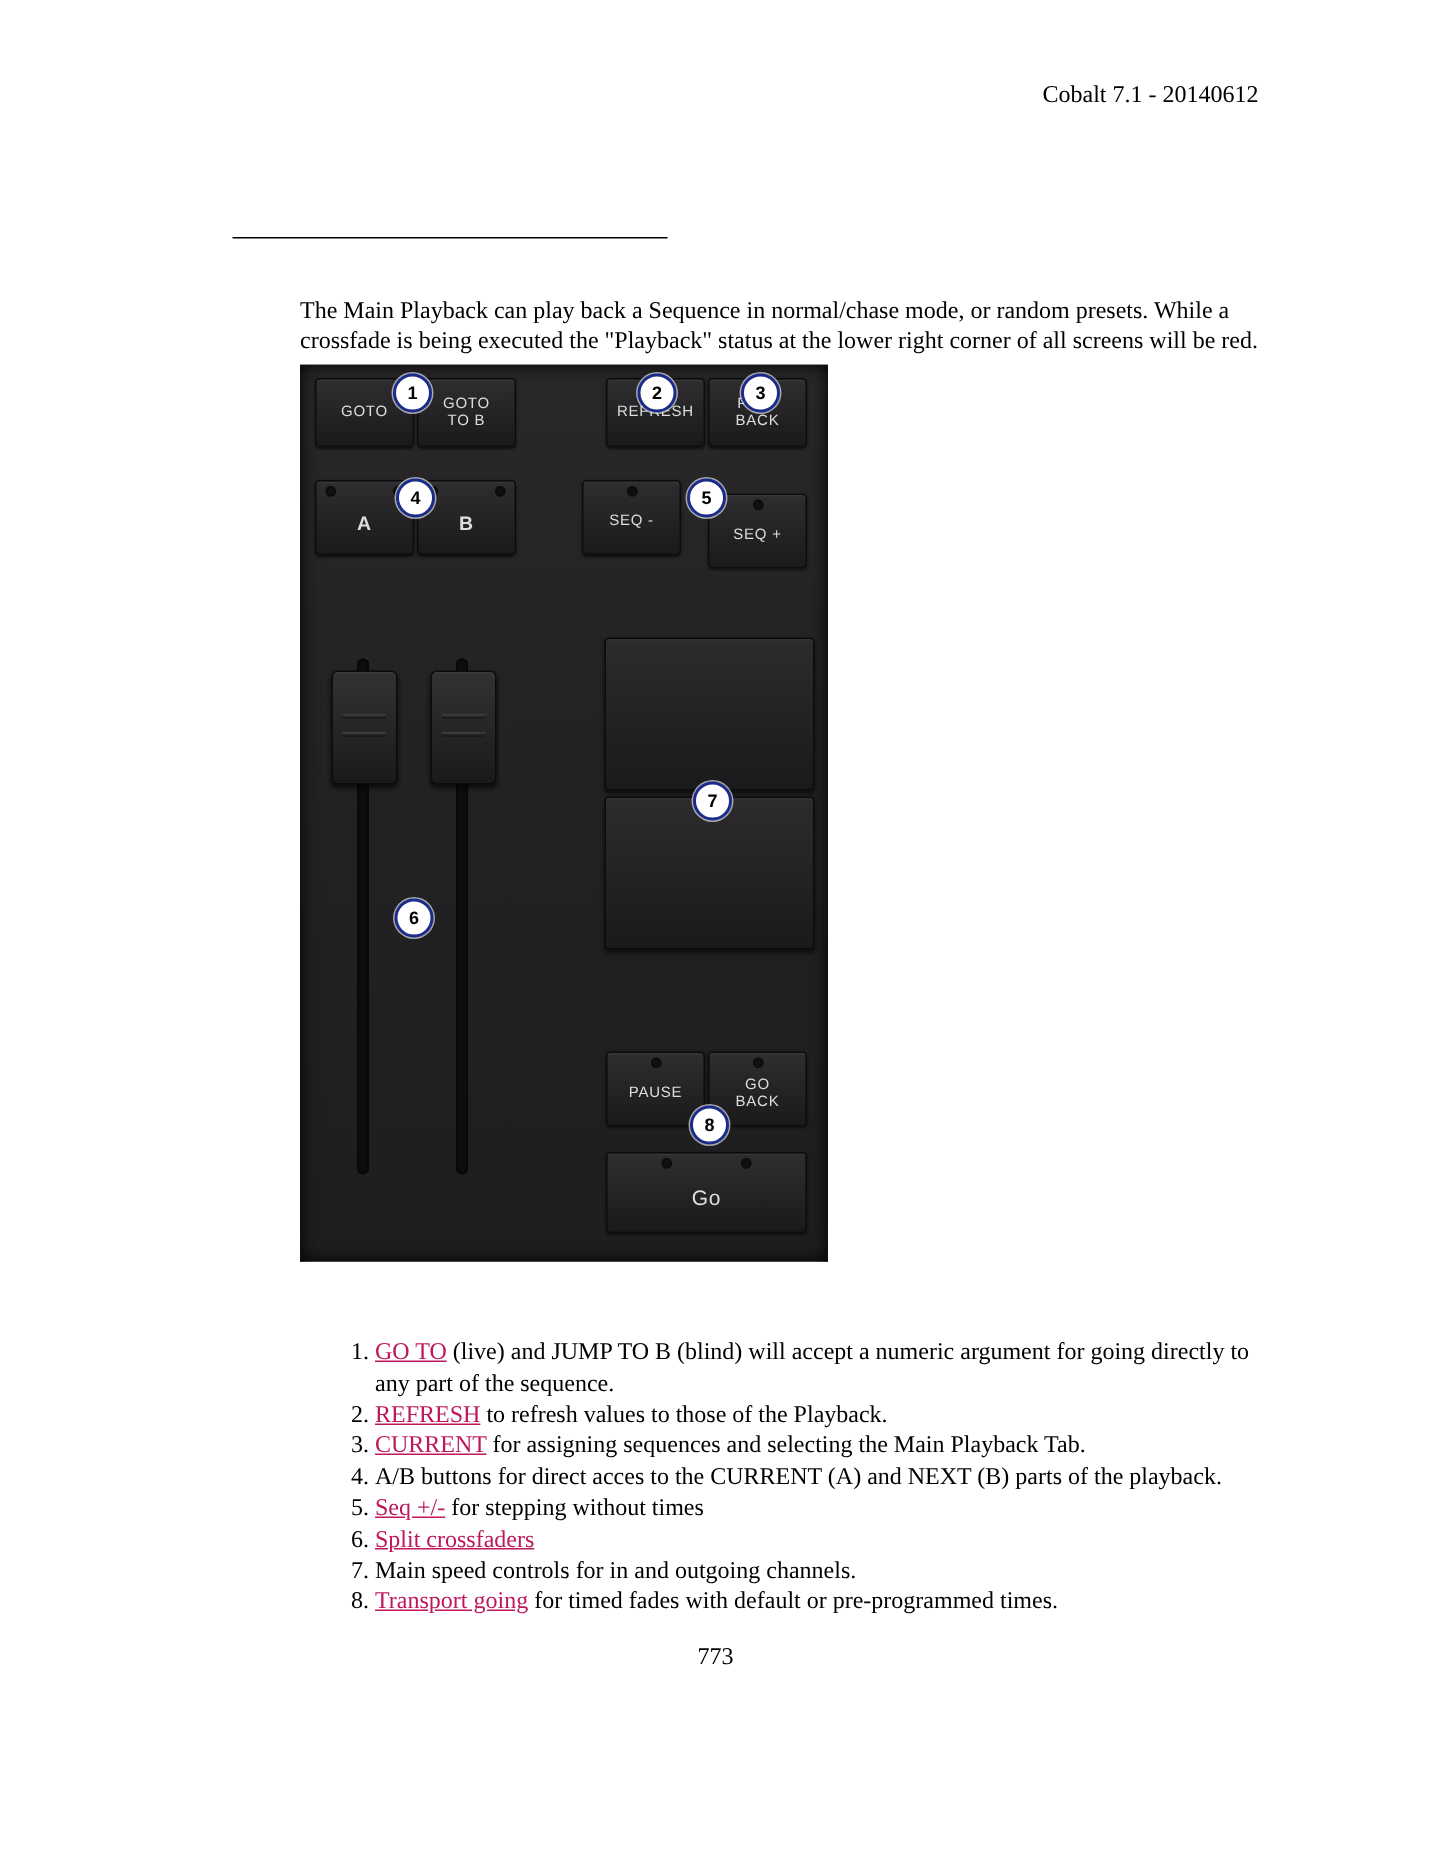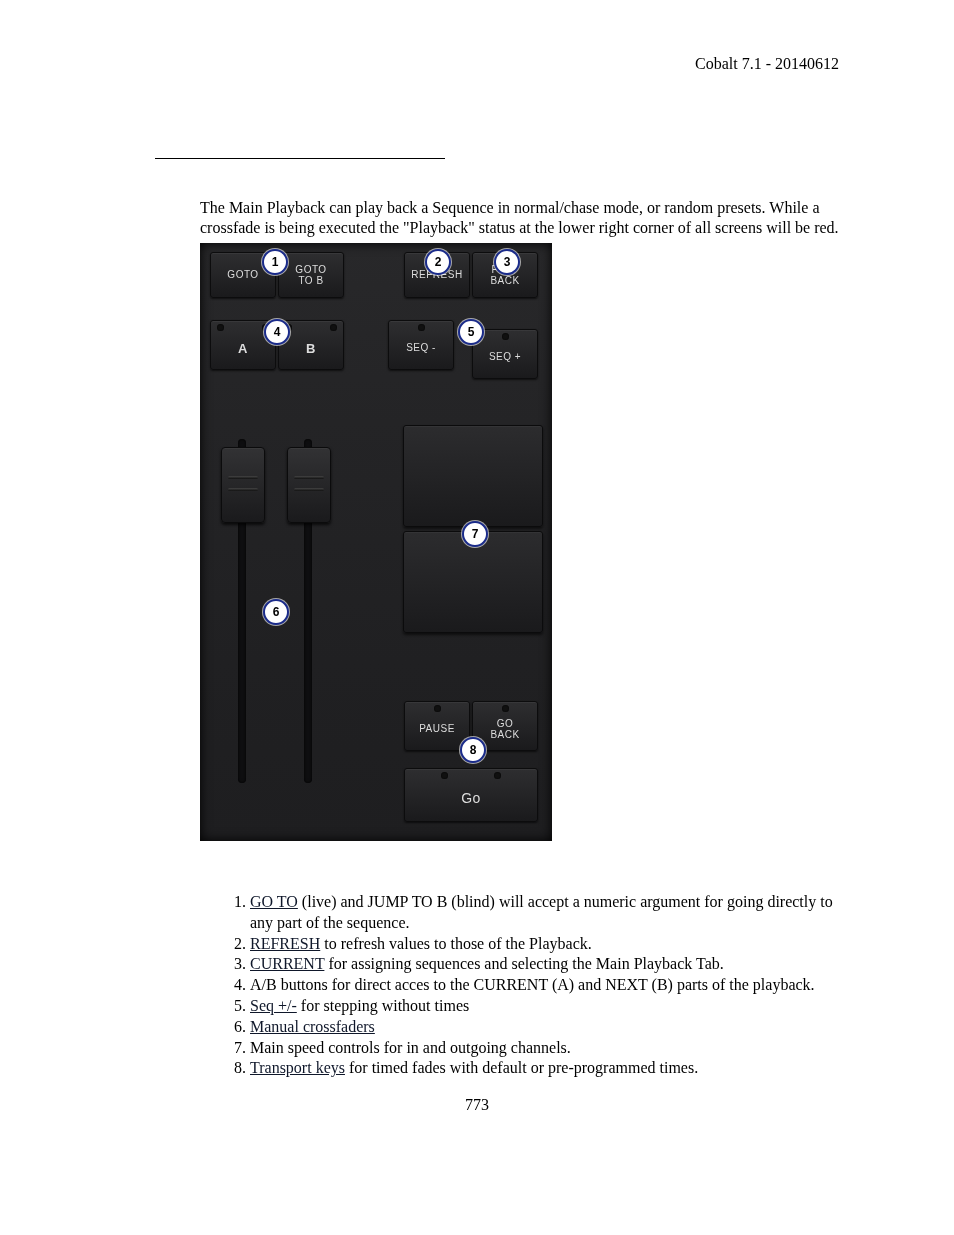--- a/index.html
+++ b/index.html
@@ -136,21 +136,21 @@
 
   .ol {
     position:absolute;
     left: 250px;
     right: 115px;
     font-size:16px;
     line-height:1.3;
     padding:0;
     margin:0;
   }
-  a.link { color: #0f172a; text-decoration: underline; text-align: center; }
+  a.link { color: #be185d; text-decoration: underline; text-align: center; }
   .page-num {
     position:absolute;
     bottom: 85px;
     left:0; right:0;
     text-align:center;
     font-size:16px;
     margin-top:36px;
   }
 </style>
 </head>
@@ -229,20 +229,20 @@
 
   </div>
 
 
   <ol class="ol" style="top:892px;">
     <li><a class="link" href="#">GO TO</a><span> (live) and JUMP TO B (blind) will accept a numeric argument for going directly to any part of the sequence.</span></li>
     <li><a class="link" href="#">REFRESH</a><span> to refresh values to those of the Playback.</span></li>
     <li><a class="link" href="#">CURRENT</a><span> for assigning sequences and selecting the Main Playback Tab.</span></li>
     <li><span>A/B buttons for direct acces to the CURRENT (A) and NEXT (B) parts of the playback.</span></li>
     <li><a class="link" href="#">Seq +/-</a><span> for stepping without times</span></li>
-    <li><a class="link" href="#">Manual crossfaders</a><span></span></li>
+    <li><a class="link" href="#">Split crossfaders</a><span></span></li>
     <li><span>Main speed controls for in and outgoing channels.</span></li>
-    <li><a class="link" href="#">Transport keys</a><span> for timed fades with default or pre-programmed times.</span></li>
+    <li><a class="link" href="#">Transport going</a><span> for timed fades with default or pre-programmed times.</span></li>
   </ol>
 
   <div class="page-num">773</div>
 
 </div>
 
 </body></html>

